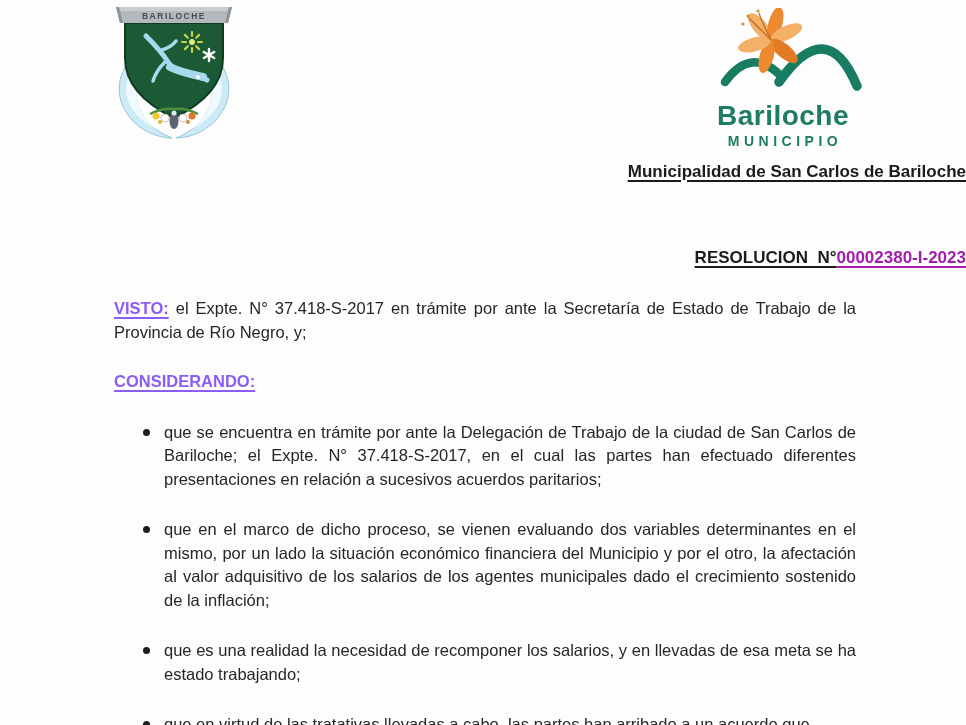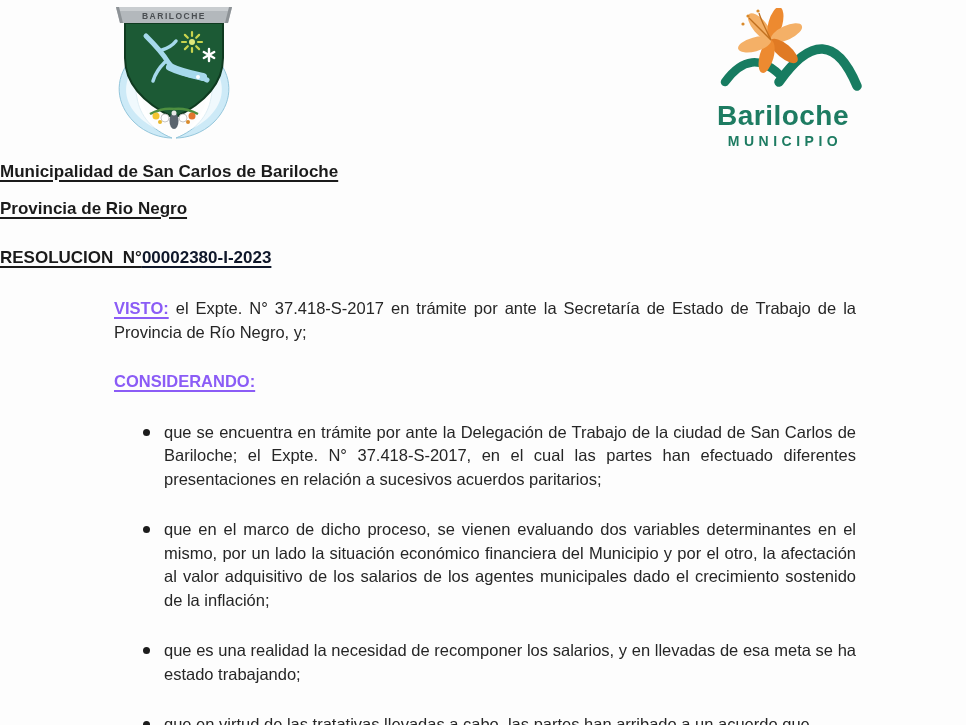--- a/index.html
+++ b/index.html
@@ -20,31 +20,31 @@
     font-size: 28px; font-weight: bold; color: #1e7c62;
     line-height: 1.05; letter-spacing: 0.5px; margin-top: 1px;
   }
   .muni-logo .subtitle {
     font-size: 14px; font-weight: bold; color: #1e7c62;
     letter-spacing: 4.5px; margin-top: 3px; padding-left: 4px;
   }
 
   
   .heading {
-    position: absolute; left: 0; width: 100%; text-align: left;
+    position: absolute; left: 0; width: 100%; text-align: right;
     font-weight: bold; font-size: 17px; color: #1b1b1b;
   }
   .heading .u {
     text-decoration: underline; text-underline-offset: 3px; text-decoration-thickness: 1.5px;
   }
   .org-title { top: 162px; }
   .org-subtitle { top: 199px; }
   .resolution-line { top: 248px; }
   .resolution-label { white-space: pre; }
-  .resolution-number { color: #0f172a; cursor: pointer; }
+  .resolution-number { color: #a21caf; cursor: pointer; }
 
   
   .content {
     position: absolute; left: 114px; top: 297px; width: 742px;
     font-size: 16.5px; line-height: 23.5px; text-align: justify;
   }
   .content .label {
     font-weight: bold; text-decoration: underline;
     text-underline-offset: 3px; text-decoration-thickness: 1.5px; color: #8b5cf6;
   }
@@ -140,23 +140,20 @@
       <circle cx="55" cy="3" r="1.6" fill="#d98a2b"></circle>
       <circle cx="40" cy="16" r="1.6" fill="#d98a2b"></circle>
     </svg>
     <div class="wordmark">Bariloche</div>
     <div class="subtitle">MUNICIPIO</div>
   </div>
 
   <div class="heading org-title">
     <span class="u">Municipalidad de San Carlos de Bariloche</span>
   </div>
-  <div class="heading org-subtitle">
-    <span class="u">Provincia de Rio Negro</span>
-  </div>
   <div class="heading resolution-line">
     <span class="u resolution-label">RESOLUCION  N°</span><span class="u resolution-number">00002380-I-2023</span>
   </div>
 
   <div class="content">
     <p class="visto-para">
       <span class="label">VISTO:</span>
       <span>el Expte. N° 37.418-S-2017 en trámite por ante la Secretaría de Estado de Trabajo de la Provincia de Río Negro, y;</span>
     </p>
 

